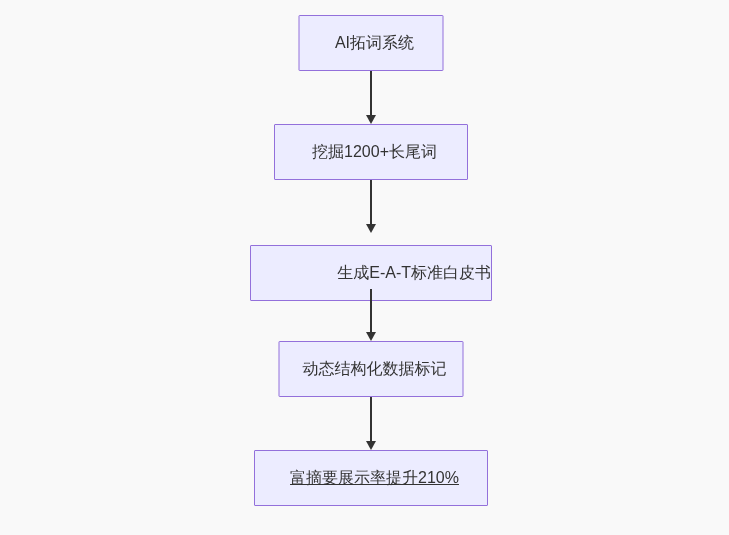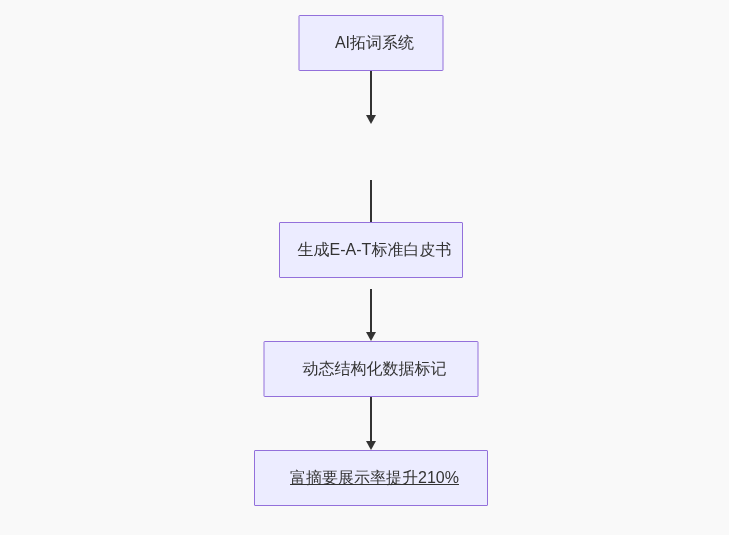--- a/index.html
+++ b/index.html
@@ -32,22 +32,22 @@
     display: flex;
     align-items: center;
     justify-content: center;
     font-size: 16px;
     color: #333333;
     white-space: nowrap;
     padding-left: 7px;
   }
   .n1 { top: 15px;  width: 145px; }
   .n2 { top: 124px; width: 194px; }
-  .n3 { top: 222px; width: 184px; }
-  .n4 { top: 341px; width: 215px; }
+  .n3 { top: 245px; width: 242px; justify-content: flex-end; }
+  .n4 { top: 341px; width: 185px; }
   .n5 { top: 450px; width: 234px; text-decoration: underline; }
 
   .edge {
     position: absolute;
     left: 371px;
     transform: translateX(-50%);
     width: 12px;
     display: flex;
     flex-direction: column;
     align-items: center;
@@ -77,20 +77,23 @@
 
   <div class="flow-node n1">
     <span>AI拓词系统</span>
   </div>
 
   <div class="edge e1">
     <div class="line"></div>
     <div class="head"></div>
   </div>
 
+  <div class="flow-node n2">
+    <span>挖掘1200+长尾词</span>
+  </div>
 
   <div class="edge e2">
     <div class="line"></div>
     <div class="head"></div>
   </div>
 
   <div class="flow-node n3">
     <span>生成E-A-T标准白皮书</span>
   </div>
 

